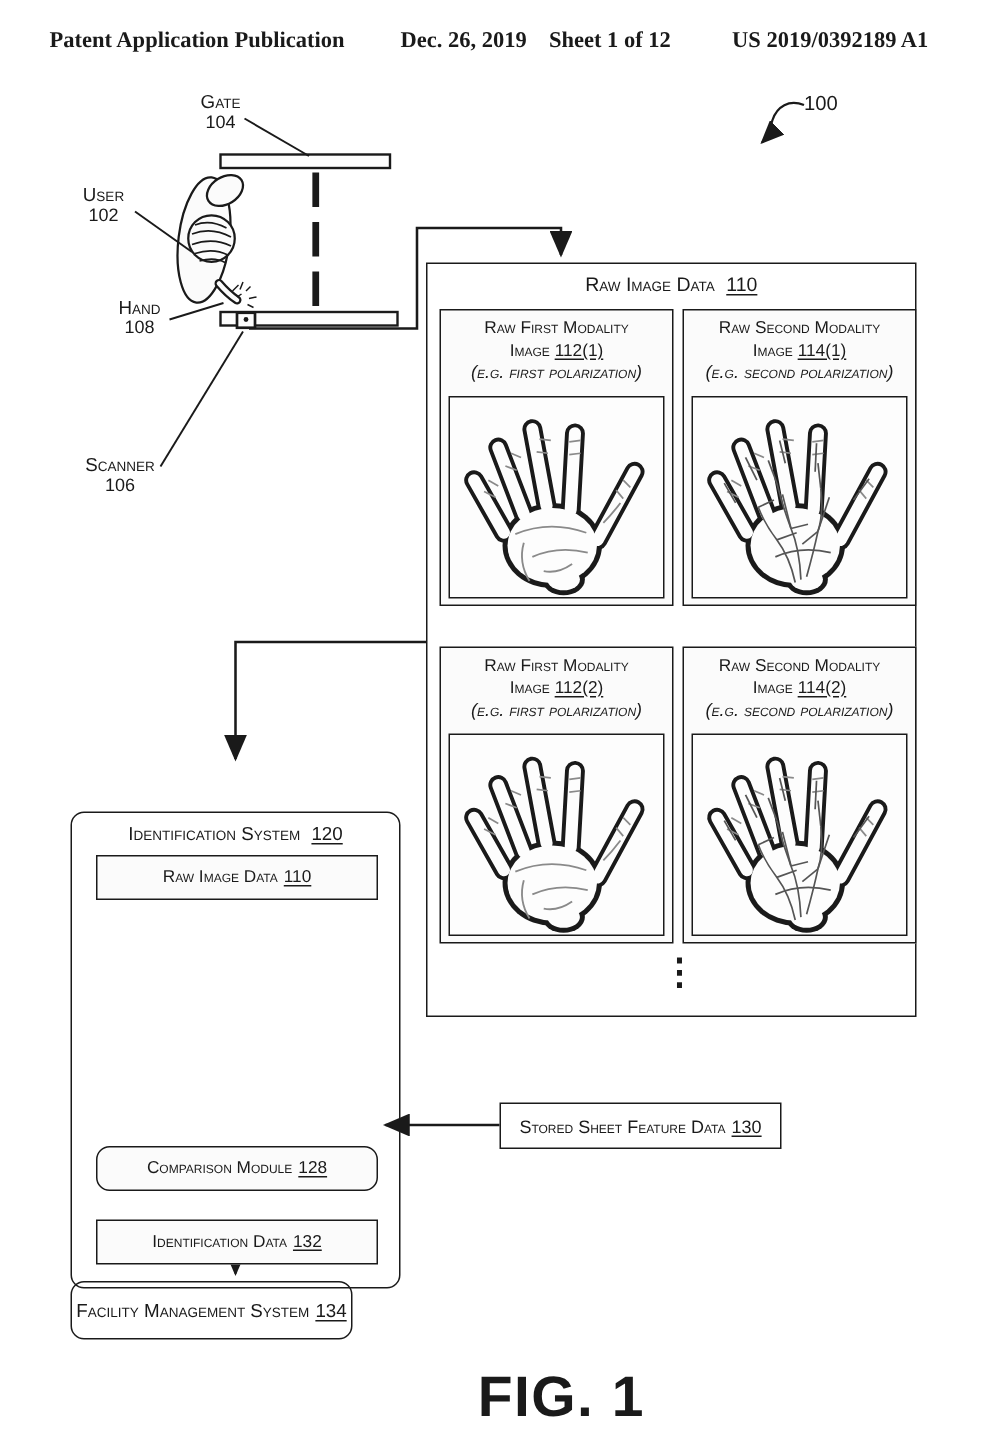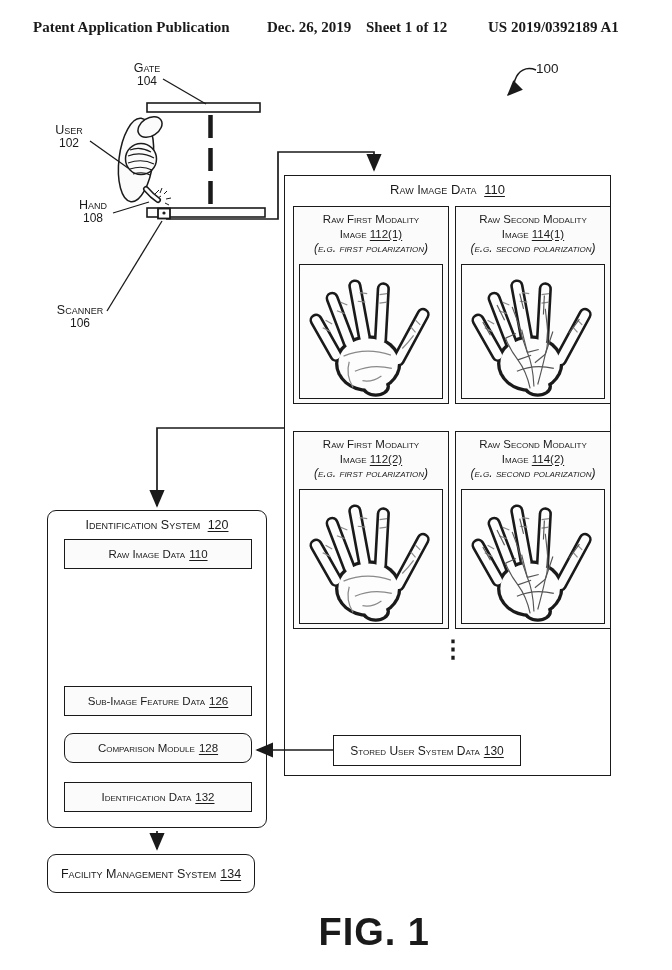--- a/index.html
+++ b/index.html
@@ -176,21 +176,21 @@
   </div>
   <div class="abs callout" style="left:70px;top:198px;width:46px;z-index:2">
     <div>Hand</div>
     <div class="num">108</div>
   </div>
   <div class="abs callout" style="left:52px;top:303px;width:56px;z-index:2">
     <div>Scanner</div>
     <div class="num">106</div>
   </div>
 
-  <div class="abs box" style="left:284px;top:175px;width:327px;height:601px;z-index:2">
+  <div class="abs box" style="left:284px;top:175px;width:327px;height:503px;z-index:2">
     <div class="boxtitle" style="padding-top:6px;font-size:13px">
       <span>Raw Image Data</span>
       <span class="u gap">110</span>
     </div>
 
     <div class="panel" style="left:8px;top:30px;width:156px;height:198px">
       <div class="panel-head">
         <div>Raw First Modality</div>
         <div>
           <span>Image</span>
@@ -249,49 +249,45 @@
       <div class="imgbox">
         <svg viewBox="0 0 150 140">
             <use href="#hand-second"></use>
           </svg>
       </div>
     </div>
 
     <div class="abs ellipsis" style="left:156px;top:462px;width:16px;text-align:center">⋮</div>
   </div>
 
-  <div class="abs box rounded" style="left:47px;top:510px;width:220px;height:318px;border-width:1.8px;z-index:2">
+  <div class="abs box rounded" style="left:47px;top:541px;width:220px;height:318px;border-width:1.8px;z-index:2">
     <div class="boxtitle" style="padding-top:7px;font-size:12.5px">
       <span>Identification System</span>
       <span class="u gap">120</span>
     </div>
 
     <div class="module" style="top:28px;height:30px">
       <span>Raw Image Data</span>
       <span class="u">110</span>
     </div>
-    <div class="module" style="top:175px;height:30px">
-      <span>Sub-Image Feature Data</span>
-      <span class="u">126</span>
-    </div>
     <div class="module rounded" style="top:222px;height:30px">
       <span>Comparison Module</span>
       <span class="u">128</span>
     </div>
     <div class="module" style="top:271px;height:30px">
       <span>Identification Data</span>
       <span class="u">132</span>
     </div>
   </div>
 
   <div class="abs box" style="left:333px;top:735px;width:188px;height:31px;display:flex;align-items:center;justify-content:center;font-size:12px;z-index:2">
-    <span class="sc">Stored User System Data</span>
+    <span class="sc">Stored Sheet Feature Data</span>
     <span class="u gap">130</span>
   </div>
 
-  <div class="abs box rounded" style="left:47px;top:854px;width:208px;height:39px;border-width:1.8px;display:flex;align-items:center;justify-content:center;font-size:12.5px;z-index:2">
+  <div class="abs box rounded" style="left:47px;top:854px;width:188px;height:39px;border-width:1.8px;display:flex;align-items:center;justify-content:center;font-size:12.5px;z-index:2">
     <span class="sc">Facility Management System</span>
     <span class="u gap">134</span>
   </div>
 
   <div class="abs figcap" style="left:240px;top:897px;width:190px;z-index:2">FIG. 1</div>
 
 </div>
 
 </body></html>

